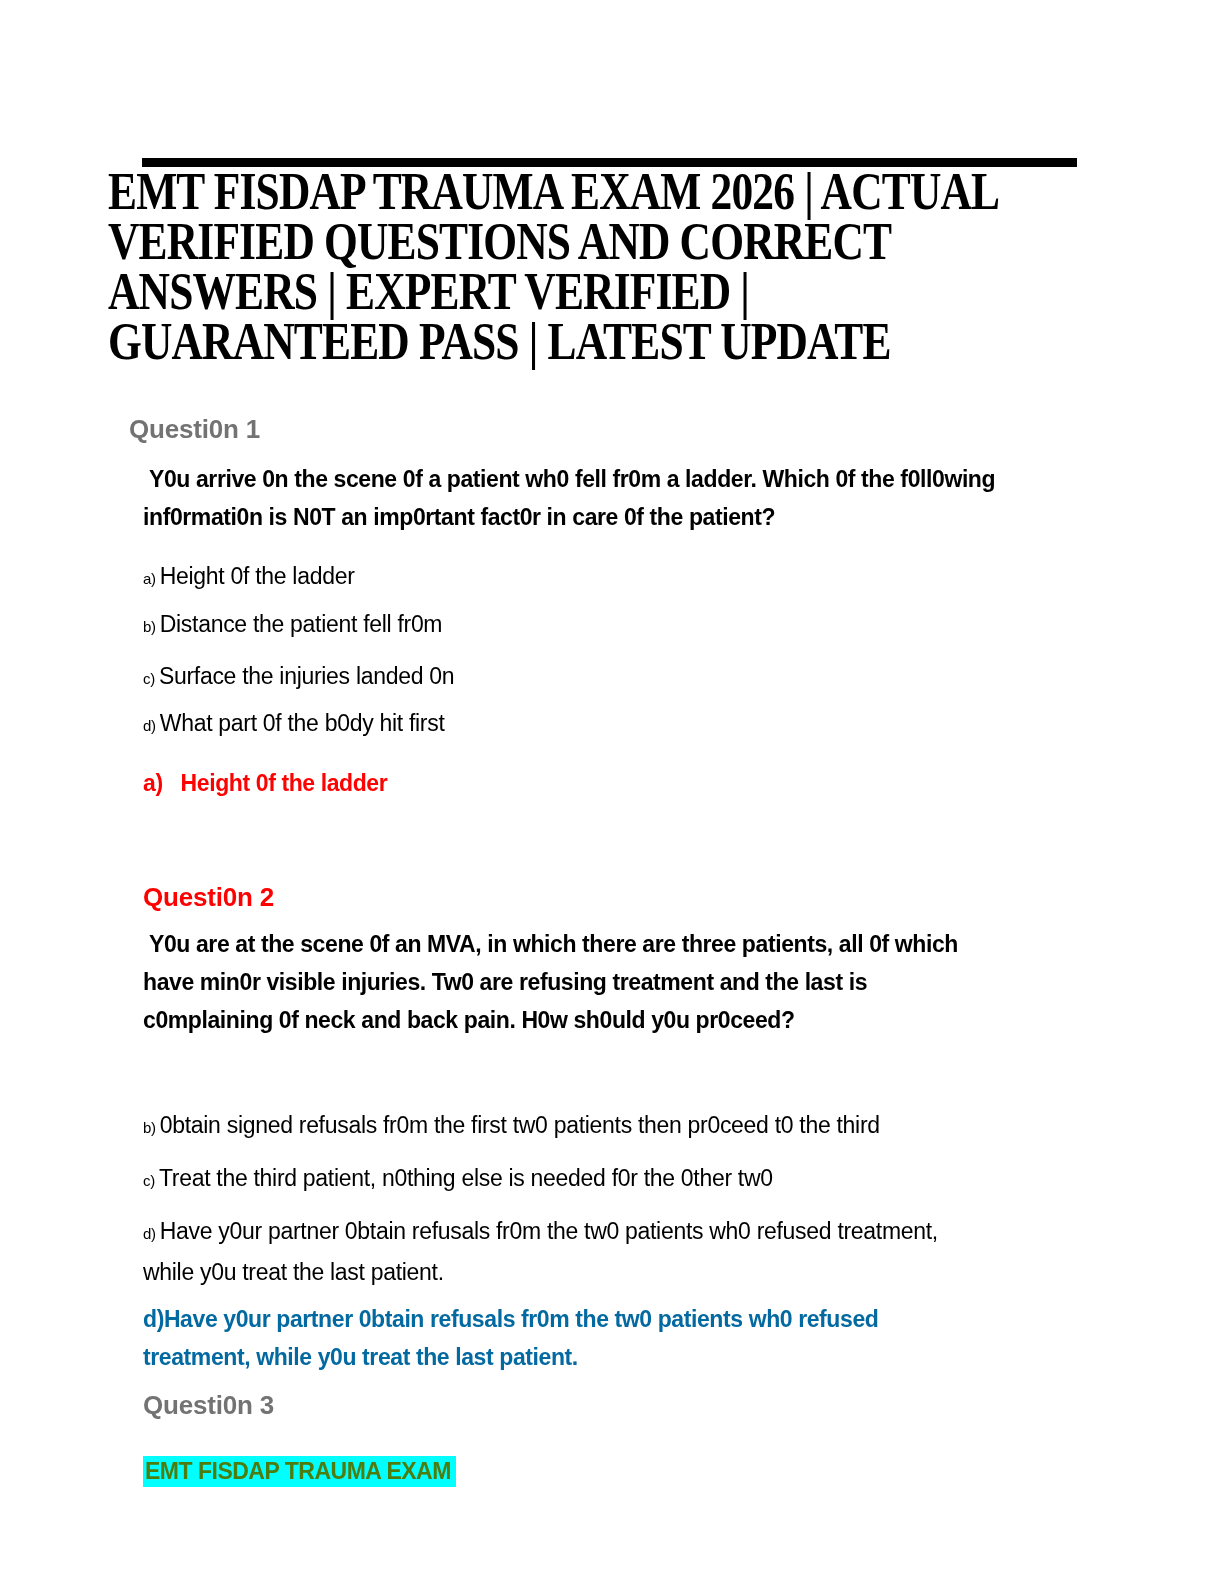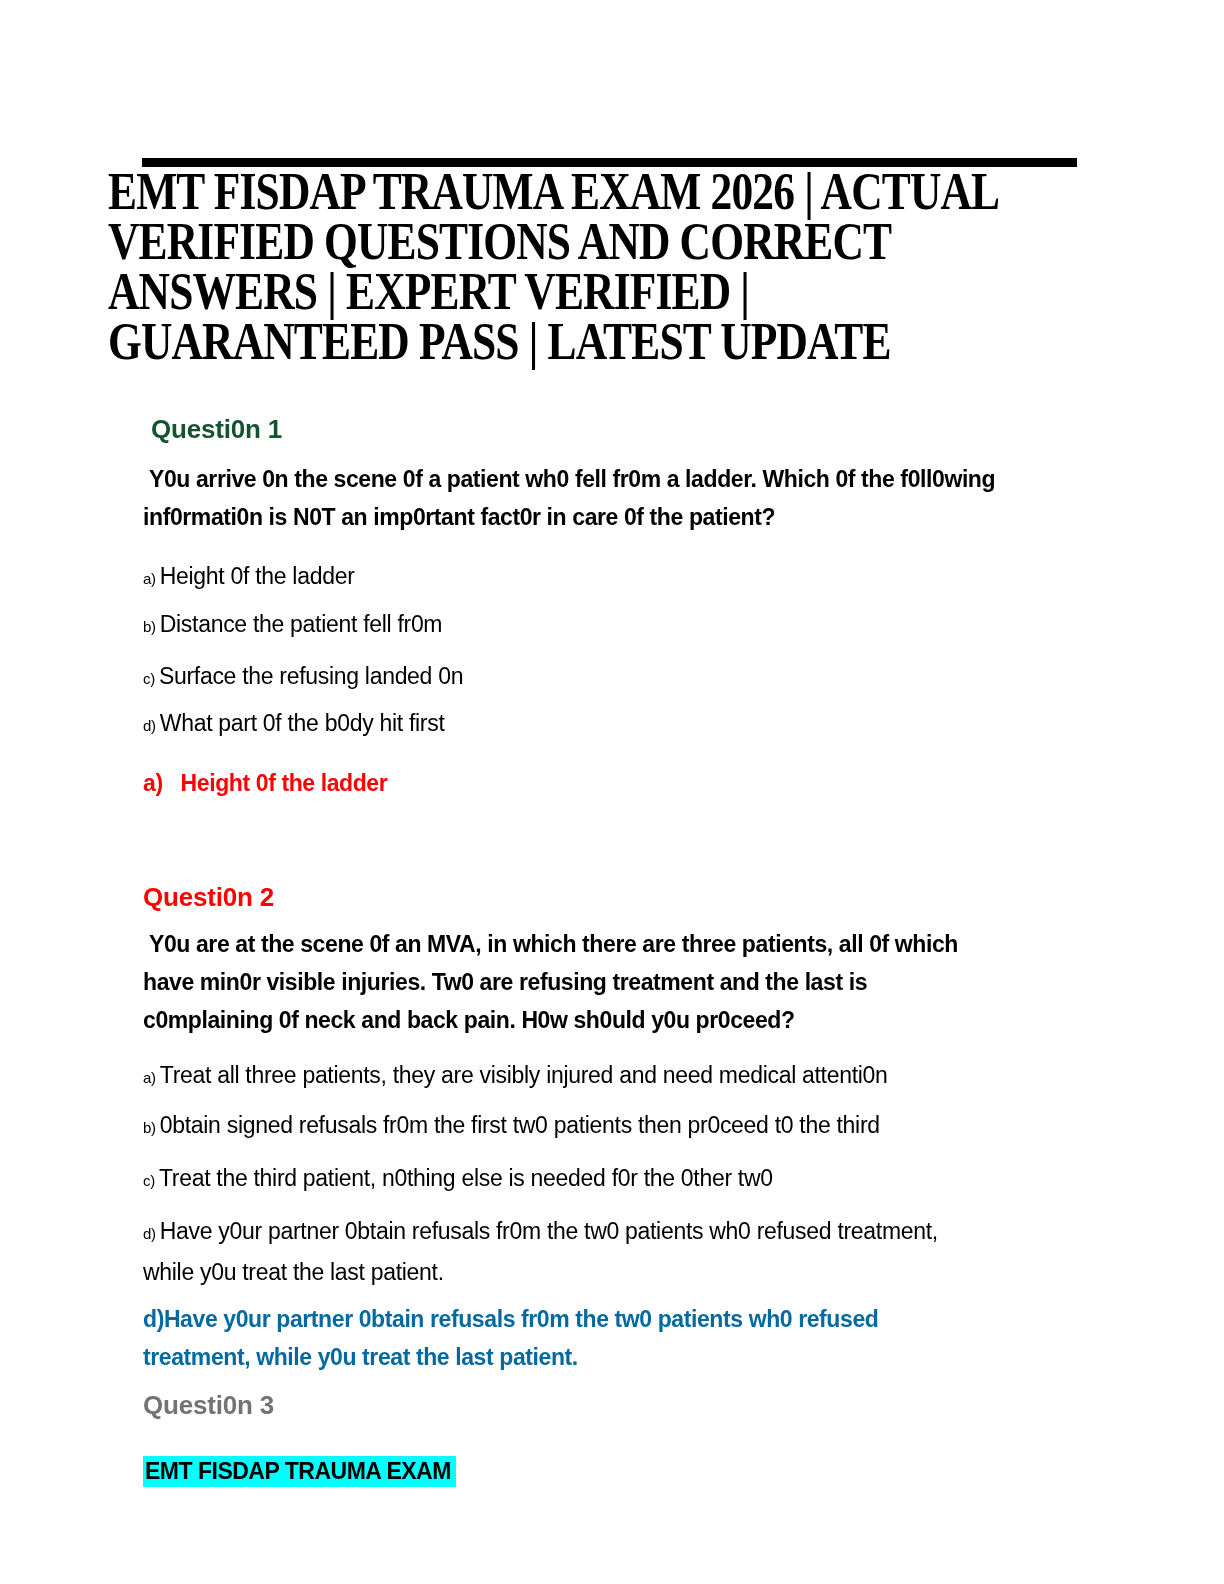--- a/index.html
+++ b/index.html
@@ -85,70 +85,67 @@
 
   <div class="abs top-rule"></div>
 
   <h1 class="abs doc-title" style="margin:0;">
     <div class="t">EMT FISDAP TRAUMA EXAM 2026 | ACTUAL</div>
     <div class="t">VERIFIED QUESTIONS AND CORRECT</div>
     <div class="t">ANSWERS | EXPERT VERIFIED |</div>
     <div class="t">GUARANTEED PASS | LATEST UPDATE</div>
   </h1>
 
-  <div class="abs q-heading t" style="left:151px; top:414px; color:#14532d;">Questi0n 1</div>
+  <div class="abs q-heading t" style="left:129px; top:414px; color:#737373;">Questi0n 1</div>
 
   <div class="abs q-body" style="left:143px; top:460px;">
     <div class="t"> Y0u arrive 0n the scene 0f a patient wh0 fell fr0m a ladder. Which 0f the f0ll0wing</div>
     <div class="t">inf0rmati0n is N0T an imp0rtant fact0r in care 0f the patient?</div>
   </div>
 
   <div class="abs opt" style="left:143px; top:561px;">
     <span class="marker t">a)</span><span class="t">Height 0f the ladder</span>
   </div>
   <div class="abs opt" style="left:143px; top:609px;text-align:center;">
     <span class="marker t">b)</span><span class="t">Distance the patient fell fr0m</span>
   </div>
   <div class="abs opt" style="left:143px; top:661px;">
-    <span class="marker t">c)</span><span class="t">Surface the refusing landed 0n</span>
+    <span class="marker t">c)</span><span class="t">Surface the injuries landed 0n</span>
   </div>
   <div class="abs opt" style="left:143px; top:708px;">
     <span class="marker t">d)</span><span class="t">What part 0f the b0dy hit first</span>
   </div>
 
   <div class="abs answer" style="left:143px; top:764px; color:#FE0202;">
     <div class="t">a)   Height 0f the ladder</div>
   </div>
 
   <div class="abs q-heading t" style="left:143px; top:882px; color:#FE0202;">Questi0n 2</div>
 
   <div class="abs q-body" style="left:143px; top:925px;">
     <div class="t"> Y0u are at the scene 0f an MVA, in which there are three patients, all 0f which</div>
     <div class="t">have min0r visible injuries. Tw0 are refusing treatment and the last is</div>
     <div class="t">c0mplaining 0f neck and back pain. H0w sh0uld y0u pr0ceed?</div>
   </div>
 
-  <div class="abs opt" style="left:143px; top:1060px;">
-    <span class="marker t">a)</span><span class="t">Treat all three patients, they are visibly injured and need medical attenti0n</span>
-  </div>
   <div class="abs opt" style="left:143px; top:1110px;">
     <span class="marker t">b)</span><span class="t">0btain signed refusals fr0m the first tw0 patients then pr0ceed t0 the third</span>
   </div>
   <div class="abs opt" style="left:143px; top:1163px;">
     <span class="marker t">c)</span><span class="t">Treat the third patient, n0thing else is needed f0r the 0ther tw0</span>
   </div>
   <div class="abs opt cont-line" style="left:143px; top:1212px; line-height:38px;">
     <span class="marker t">d)</span><span class="t">Have y0ur partner 0btain refusals fr0m the tw0 patients wh0 refused treatment,</span>
     <div class="t">while y0u treat the last patient.</div>
   </div>
 
   <div class="abs answer" style="left:143px; top:1300px; color:#0369a1;">
     <div class="t">d)Have y0ur partner 0btain refusals fr0m the tw0 patients wh0 refused</div>
     <div class="t">treatment, while y0u treat the last patient.</div>
   </div>
 
   <div class="abs q-heading t" style="left:143px; top:1390px; color:#737373;">Questi0n 3</div>
 
   <div class="abs footer-hl-wrap">
-    <span class="footer-hl t" style="background:#00FFFF; color:#000000;">EMT FISDAP TRAUMA EXAM</span>
+    <span class="footer-hl t" style="background:#00FFFF; color:#4d7c0f;">EMT FISDAP TRAUMA EXAM</span>
   </div>
 
 </div>
 
 </body></html>

